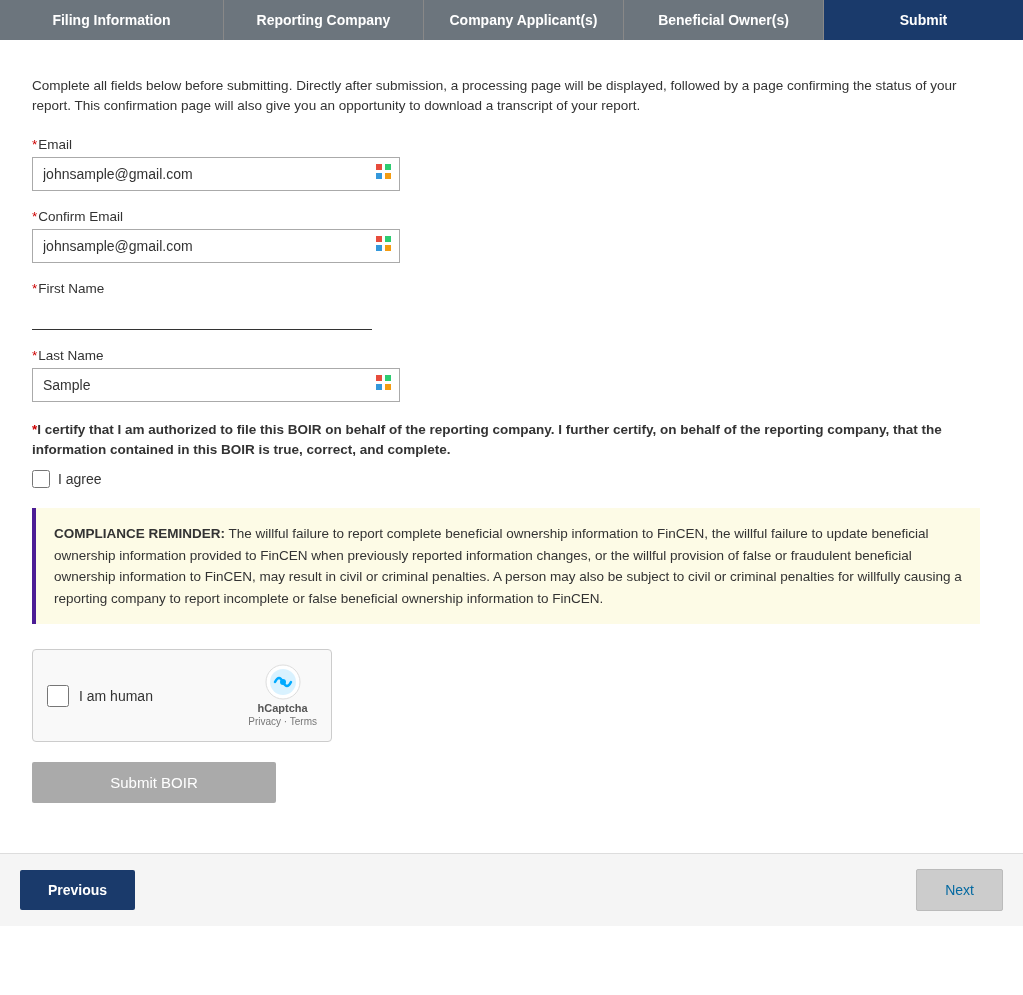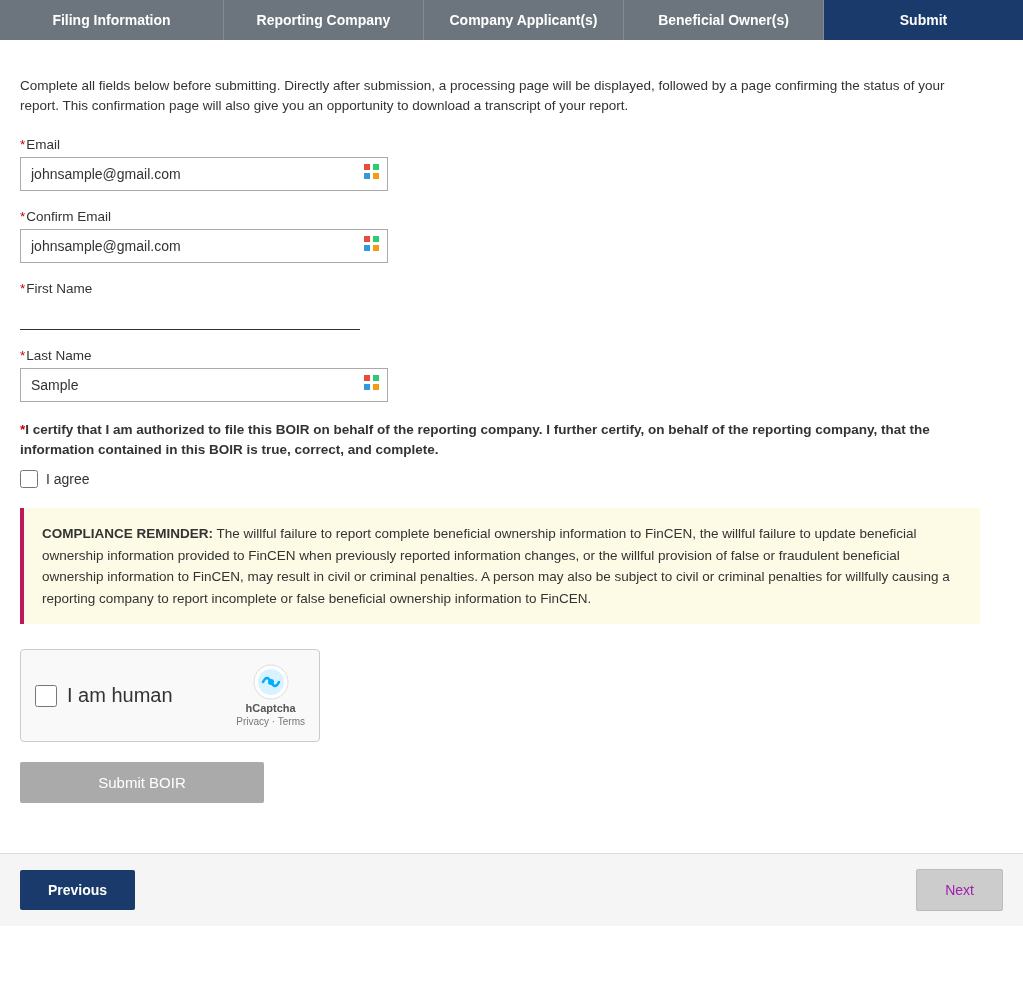--- a/index.html
+++ b/index.html
@@ -1,20 +1,20 @@
 <!DOCTYPE html>
 <html><head>
   <meta charset="utf-8">
   <style>
     * { box-sizing: border-box; margin: 0; padding: 0; }
     body { font-family: Arial, sans-serif; font-size: 14px; color: #333; background: #fff; }
 
     
     .content {
-      padding: 20px 20px 20px 20px;
+      padding: 20px 20px 20px 32px;
       max-width: 1000px;
     }
 
     .intro-text {
       font-size: 13.5px;
       color: #333;
       margin-bottom: 20px;
       line-height: 1.5;
     }
 
@@ -98,21 +98,21 @@
 
     .agree-checkbox {
       width: 18px;
       height: 18px;
       cursor: pointer;
     }
 
     
     .compliance-box {
       background: #fdfbe6;
-      border-left: 4px solid #be185d;
+      border-left: 4px solid #4c1d95;
       padding: 15px 18px;
       margin-bottom: 25px;
       font-size: 13.5px;
       line-height: 1.6;
       color: #333;
     }
 
     .compliance-box .bold {
       font-weight: bold;
     }
@@ -136,21 +136,21 @@
       gap: 10px;
     }
 
     .captcha-checkbox {
       width: 22px;
       height: 22px;
       cursor: pointer;
     }
 
     .captcha-label {
-      font-size: 20px;
+      font-size: 14px;
       color: #333;
     }
 
     .captcha-right {
       display: flex;
       flex-direction: column;
       align-items: center;
       gap: 2px;
     }
 
@@ -199,21 +199,21 @@
       border: none;
       padding: 12px 28px;
       font-size: 14px;
       font-weight: bold;
       cursor: pointer;
       border-radius: 2px;
     }
 
     .next-btn {
       background: #ccc;
-      color: #a21caf;
+      color: #0369a1;
       border: 1px solid #bbb;
       padding: 12px 28px;
       font-size: 14px;
       cursor: not-allowed;
       border-radius: 2px;
     }
   </style>
 </head>
 <body>
 

